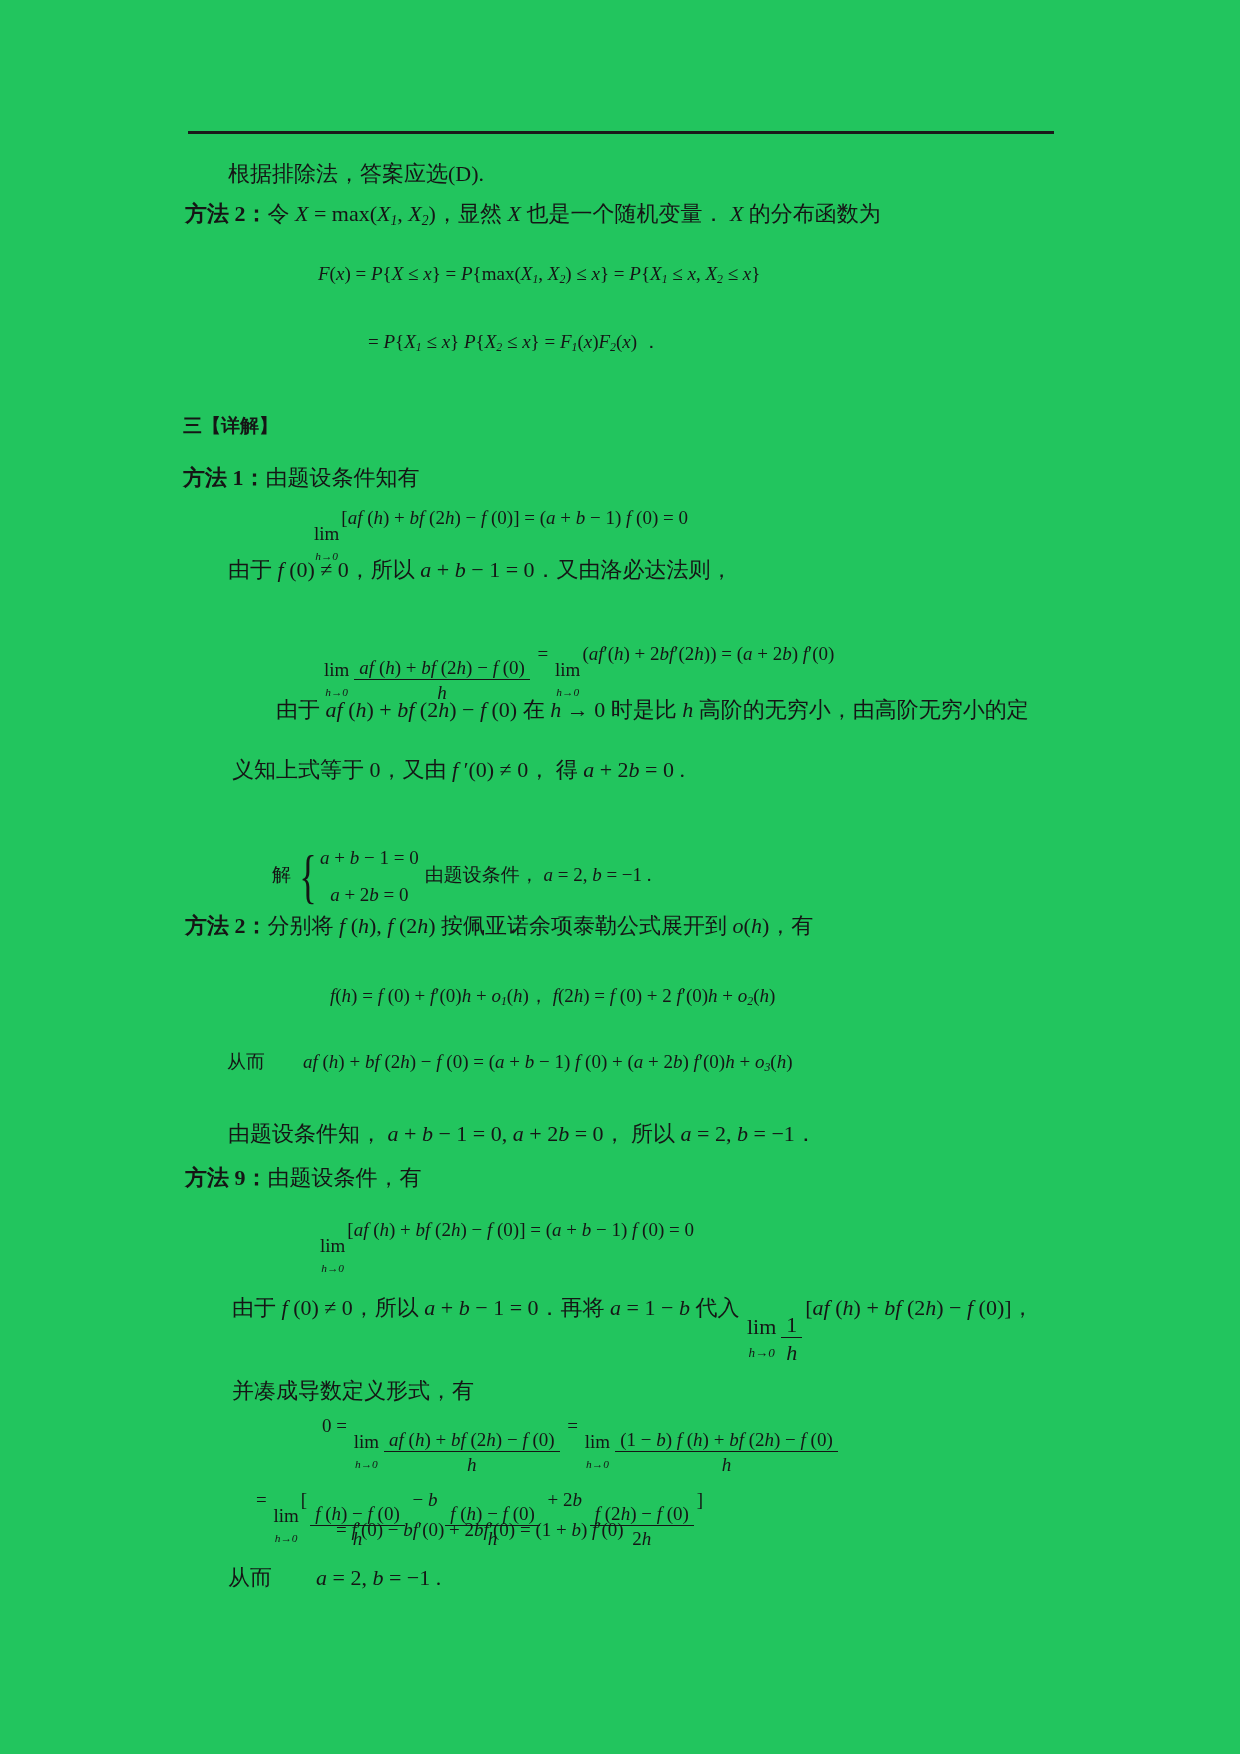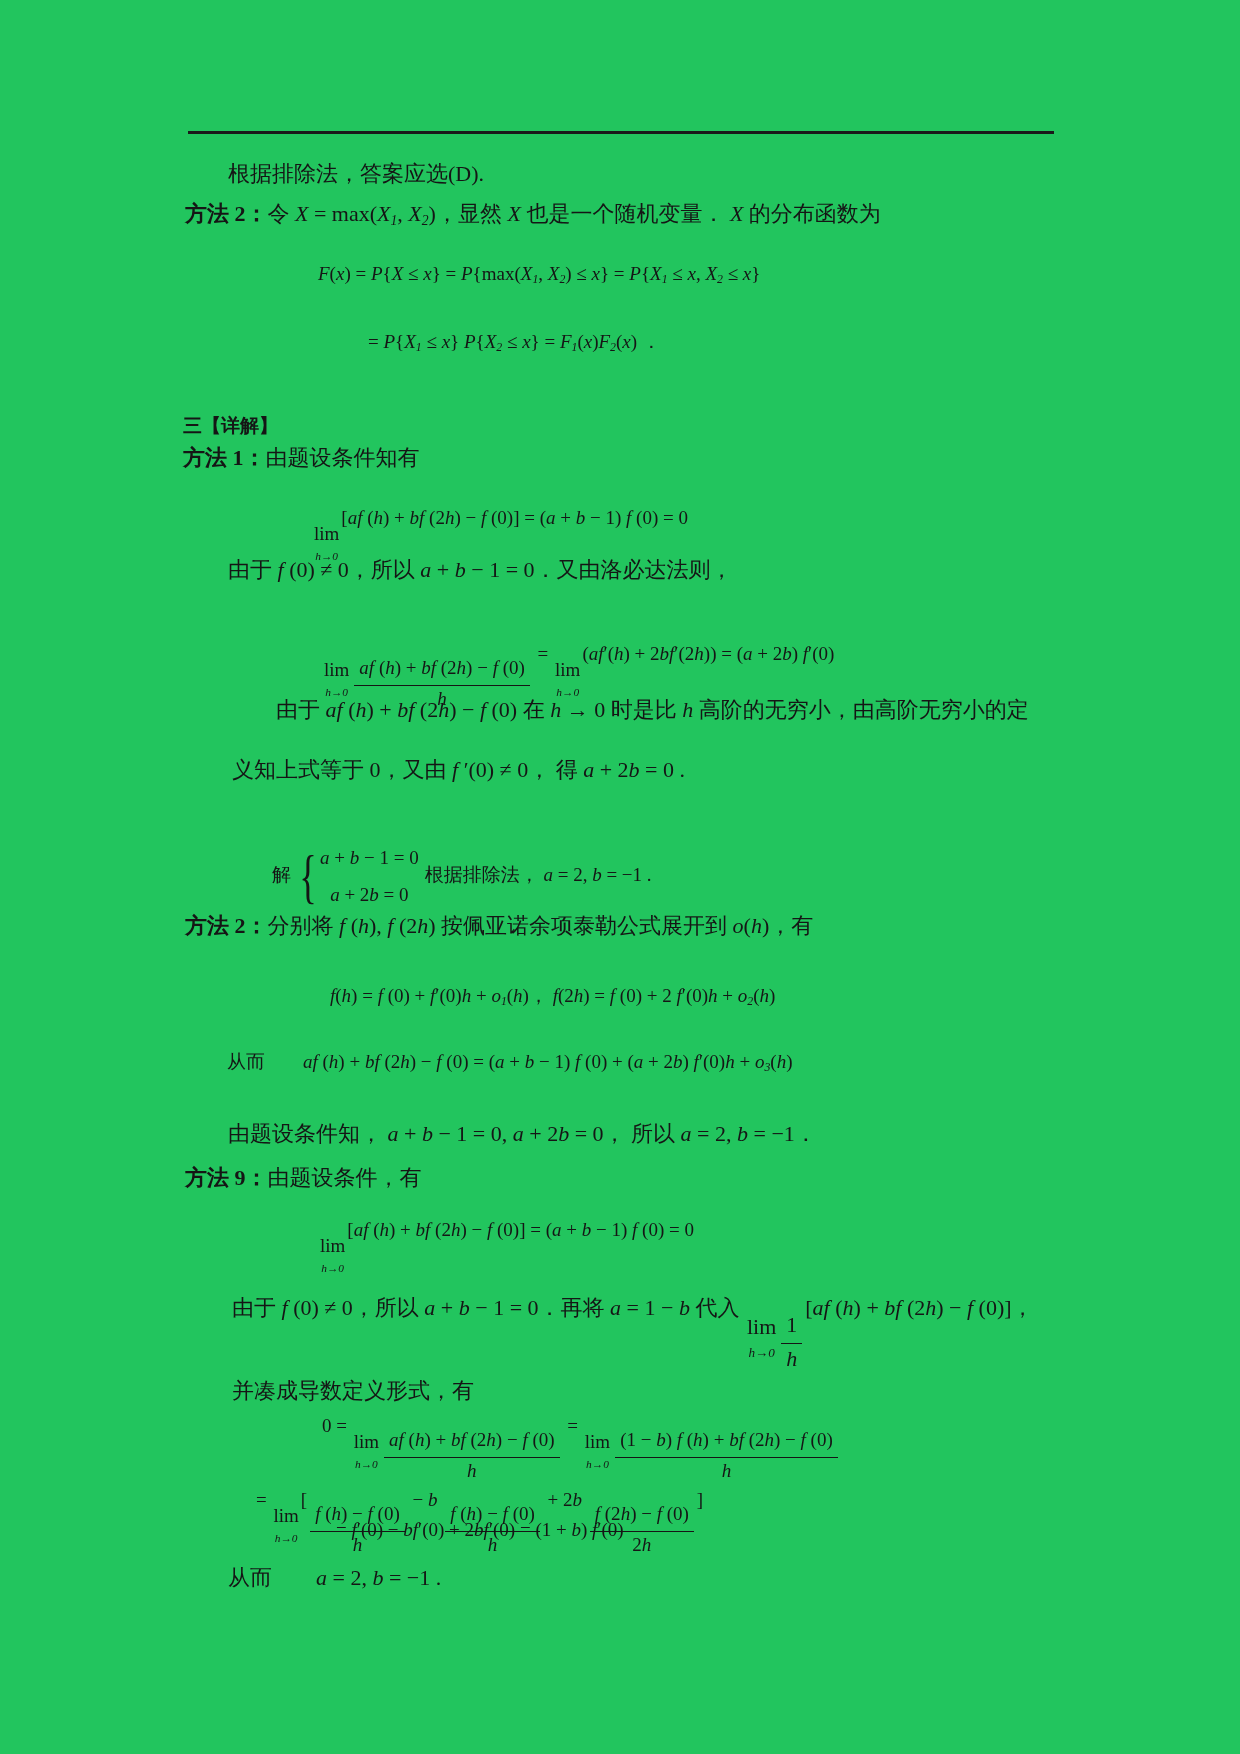--- a/index.html
+++ b/index.html
@@ -15,40 +15,40 @@
   .tk-tx { font-style:normal; }
   .tk-m  { font-style:italic; }
   .tk-b  { font-weight:700; }
   .tk-s  { font-style:italic; font-size:0.62em; vertical-align:-0.28em; }
   .tk-lim { display:inline-flex; flex-direction:column; align-items:center;
             vertical-align:-0.85em; line-height:1; margin:0 2px; }
   .tk-limw { font-style:normal;margin-top:36px; }
   .tk-lims { font-style:italic; font-size:0.6em; margin-top:8px; }
   .tk-frac { display:inline-flex; flex-direction:column; align-items:center;
              vertical-align:-0.75em; line-height:1.15; margin:0 3px; text-align:center; }
-  .tk-num { display:block; padding:0 5px 6px; border-bottom:1.6px solid #151515;margin-top:20px; }
+  .tk-num { display:block; padding:0 5px 0; border-bottom:1.6px solid #151515;margin-top:20px; }
   .tk-den { display:block; padding-top:2px; }
   .tk-cases { display:inline-flex; align-items:center; vertical-align:middle; margin:0 6px 0 2px; }
   .tk-brace { font-size:3.1em; font-weight:300; line-height:0.9; display:inline-block;
               transform:scaleX(0.62); margin:0 -6px 0 -4px; }
   .tk-crows { display:inline-flex; flex-direction:column; gap:12px; text-align:center; margin-left:4px; }
   .tk-crow { display:block; }
 </style>
 </head>
 <body>
 
 <div class="page">
   <div class="divider"></div>
 
   <div class="line" style="top:160px;left:228px"><span class="tk-tx">根据排除法，答案应选(D).</span></div>
   <div class="line" style="top:200px;left:185px"><span class="tk-b">方法 2：</span><span class="tk-tx">令 </span><span class="tk-m">X</span><span class="tk-tx"> = max(</span><span class="tk-m">X</span><span class="tk-s">1</span><span class="tk-tx">, </span><span class="tk-m">X</span><span class="tk-s">2</span><span class="tk-tx">)，显然 </span><span class="tk-m">X</span><span class="tk-tx"> 也是一个随机变量． </span><span class="tk-m">X</span><span class="tk-tx"> 的分布函数为</span></div>
   <div class="line f" style="top:262px;left:318px"><span class="tk-m">F</span><span class="tk-tx">(</span><span class="tk-m">x</span><span class="tk-tx">) = </span><span class="tk-m">P</span><span class="tk-tx">{</span><span class="tk-m">X</span><span class="tk-tx"> ≤ </span><span class="tk-m">x</span><span class="tk-tx">} = </span><span class="tk-m">P</span><span class="tk-tx">{max(</span><span class="tk-m">X</span><span class="tk-s">1</span><span class="tk-tx">, </span><span class="tk-m">X</span><span class="tk-s">2</span><span class="tk-tx">) ≤ </span><span class="tk-m">x</span><span class="tk-tx">} = </span><span class="tk-m">P</span><span class="tk-tx">{</span><span class="tk-m">X</span><span class="tk-s">1</span><span class="tk-tx"> ≤ </span><span class="tk-m">x</span><span class="tk-tx">, </span><span class="tk-m">X</span><span class="tk-s">2</span><span class="tk-tx"> ≤ </span><span class="tk-m">x</span><span class="tk-tx">}</span></div>
   <div class="line f" style="top:330px;left:368px"><span class="tk-tx">= </span><span class="tk-m">P</span><span class="tk-tx">{</span><span class="tk-m">X</span><span class="tk-s">1</span><span class="tk-tx"> ≤ </span><span class="tk-m">x</span><span class="tk-tx">} </span><span class="tk-m">P</span><span class="tk-tx">{</span><span class="tk-m">X</span><span class="tk-s">2</span><span class="tk-tx"> ≤ </span><span class="tk-m">x</span><span class="tk-tx">} = </span><span class="tk-m">F</span><span class="tk-s">1</span><span class="tk-tx">(</span><span class="tk-m">x</span><span class="tk-tx">)</span><span class="tk-m">F</span><span class="tk-s">2</span><span class="tk-tx">(</span><span class="tk-m">x</span><span class="tk-tx">) ．</span></div>
   <div class="line f" style="top:414px;left:183px"><span class="tk-b">三【详解】</span></div>
-  <div class="line" style="top:444px;left:183px"><span class="tk-b">方法 1：</span><span class="tk-tx">由题设条件知有</span></div>
+  <div class="line" style="top:464px;left:183px"><span class="tk-b">方法 1：</span><span class="tk-tx">由题设条件知有</span></div>
   <div class="line f" style="top:488px;left:312px"><span class="tk-lim">
         <span class="tk-limw">lim</span>
         <span class="tk-lims">h→0</span>
       </span><span class="tk-tx">[</span><span class="tk-m">af</span><span class="tk-tx"> (</span><span class="tk-m">h</span><span class="tk-tx">) + </span><span class="tk-m">bf</span><span class="tk-tx"> (2</span><span class="tk-m">h</span><span class="tk-tx">) − </span><span class="tk-m">f</span><span class="tk-tx"> (0)] = (</span><span class="tk-m">a</span><span class="tk-tx"> + </span><span class="tk-m">b</span><span class="tk-tx"> − 1) </span><span class="tk-m">f</span><span class="tk-tx"> (0) = 0</span></div>
   <div class="line" style="top:556px;left:228px"><span class="tk-tx">由于 </span><span class="tk-m">f</span><span class="tk-tx"> (0) ≠ 0，所以 </span><span class="tk-m">a</span><span class="tk-tx"> + </span><span class="tk-m">b</span><span class="tk-tx"> − 1 = 0．又由洛必达法则，</span></div>
   <div class="line f" style="top:624px;left:322px"><span class="tk-lim">
         <span class="tk-limw">lim</span>
         <span class="tk-lims">h→0</span>
       </span><span class="tk-frac">
         <span class="tk-num"><span class="tk-m">af</span><span class="tk-tx"> (</span><span class="tk-m">h</span><span class="tk-tx">) + </span><span class="tk-m">bf</span><span class="tk-tx"> (2</span><span class="tk-m">h</span><span class="tk-tx">) − </span><span class="tk-m">f</span><span class="tk-tx"> (0)</span></span>
@@ -58,21 +58,21 @@
         <span class="tk-lims">h→0</span>
       </span><span class="tk-tx">(</span><span class="tk-m">af</span><span class="tk-tx">′(</span><span class="tk-m">h</span><span class="tk-tx">) + 2</span><span class="tk-m">bf</span><span class="tk-tx">′(2</span><span class="tk-m">h</span><span class="tk-tx">)) = (</span><span class="tk-m">a</span><span class="tk-tx"> + 2</span><span class="tk-m">b</span><span class="tk-tx">) </span><span class="tk-m">f</span><span class="tk-tx">′(0)</span></div>
   <div class="line" style="top:696px;left:276px"><span class="tk-tx">由于 </span><span class="tk-m">af</span><span class="tk-tx"> (</span><span class="tk-m">h</span><span class="tk-tx">) + </span><span class="tk-m">bf</span><span class="tk-tx"> (2</span><span class="tk-m">h</span><span class="tk-tx">) − </span><span class="tk-m">f</span><span class="tk-tx"> (0) 在 </span><span class="tk-m">h</span><span class="tk-tx"> → 0 时是比 </span><span class="tk-m">h</span><span class="tk-tx"> 高阶的无穷小，由高阶无穷小的定</span></div>
   <div class="line" style="top:756px;left:232px"><span class="tk-tx">义知上式等于 0，又由 </span><span class="tk-m">f</span><span class="tk-tx"> ′(0) ≠ 0， 得 </span><span class="tk-m">a</span><span class="tk-tx"> + 2</span><span class="tk-m">b</span><span class="tk-tx"> = 0 .</span></div>
   <div class="line f" style="top:846px;left:272px"><span class="tk-tx">解 </span><span class="tk-cases">
         <span class="tk-brace">{</span>
         <span class="tk-crows">
           <span class="tk-crow"><span class="tk-m">a</span><span class="tk-tx"> + </span><span class="tk-m">b</span><span class="tk-tx"> − 1 = 0</span></span>
           <span class="tk-crow"><span class="tk-m">a</span><span class="tk-tx"> + 2</span><span class="tk-m">b</span><span class="tk-tx"> = 0</span></span>
         </span>
-      </span><span class="tk-tx">根据排除法， </span><span class="tk-m">a</span><span class="tk-tx"> = 2, </span><span class="tk-m">b</span><span class="tk-tx"> = −1 .</span></div>
+      </span><span class="tk-tx">由题设条件， </span><span class="tk-m">a</span><span class="tk-tx"> = 2, </span><span class="tk-m">b</span><span class="tk-tx"> = −1 .</span></div>
   <div class="line" style="top:912px;left:185px"><span class="tk-b">方法 2：</span><span class="tk-tx">分别将 </span><span class="tk-m">f</span><span class="tk-tx"> (</span><span class="tk-m">h</span><span class="tk-tx">), </span><span class="tk-m">f</span><span class="tk-tx"> (2</span><span class="tk-m">h</span><span class="tk-tx">) 按佩亚诺余项泰勒公式展开到 </span><span class="tk-m">o</span><span class="tk-tx">(</span><span class="tk-m">h</span><span class="tk-tx">)，有</span></div>
   <div class="line f" style="top:984px;left:330px"><span class="tk-m">f</span><span class="tk-tx">(</span><span class="tk-m">h</span><span class="tk-tx">) = </span><span class="tk-m">f</span><span class="tk-tx"> (0) + </span><span class="tk-m">f</span><span class="tk-tx">′(0)</span><span class="tk-m">h</span><span class="tk-tx"> + </span><span class="tk-m">o</span><span class="tk-s">1</span><span class="tk-tx">(</span><span class="tk-m">h</span><span class="tk-tx">)，  </span><span class="tk-m">f</span><span class="tk-tx">(2</span><span class="tk-m">h</span><span class="tk-tx">) = </span><span class="tk-m">f</span><span class="tk-tx"> (0) + 2 </span><span class="tk-m">f</span><span class="tk-tx">′(0)</span><span class="tk-m">h</span><span class="tk-tx"> + </span><span class="tk-m">o</span><span class="tk-s">2</span><span class="tk-tx">(</span><span class="tk-m">h</span><span class="tk-tx">)</span></div>
   <div class="line f" style="top:1050px;left:227px"><span class="tk-tx">从而　　</span><span class="tk-m">af</span><span class="tk-tx"> (</span><span class="tk-m">h</span><span class="tk-tx">) + </span><span class="tk-m">bf</span><span class="tk-tx"> (2</span><span class="tk-m">h</span><span class="tk-tx">) − </span><span class="tk-m">f</span><span class="tk-tx"> (0) = (</span><span class="tk-m">a</span><span class="tk-tx"> + </span><span class="tk-m">b</span><span class="tk-tx"> − 1) </span><span class="tk-m">f</span><span class="tk-tx"> (0) + (</span><span class="tk-m">a</span><span class="tk-tx"> + 2</span><span class="tk-m">b</span><span class="tk-tx">) </span><span class="tk-m">f</span><span class="tk-tx">′(0)</span><span class="tk-m">h</span><span class="tk-tx"> + </span><span class="tk-m">o</span><span class="tk-s">3</span><span class="tk-tx">(</span><span class="tk-m">h</span><span class="tk-tx">)</span></div>
   <div class="line" style="top:1120px;left:228px"><span class="tk-tx">由题设条件知， </span><span class="tk-m">a</span><span class="tk-tx"> + </span><span class="tk-m">b</span><span class="tk-tx"> − 1 = 0, </span><span class="tk-m">a</span><span class="tk-tx"> + 2</span><span class="tk-m">b</span><span class="tk-tx"> = 0， 所以 </span><span class="tk-m">a</span><span class="tk-tx"> = 2, </span><span class="tk-m">b</span><span class="tk-tx"> = −1．</span></div>
   <div class="line" style="top:1164px;left:185px"><span class="tk-b">方法 9：</span><span class="tk-tx">由题设条件，有</span></div>
   <div class="line f" style="top:1200px;left:318px"><span class="tk-lim">
         <span class="tk-limw">lim</span>
         <span class="tk-lims">h→0</span>
       </span><span class="tk-tx">[</span><span class="tk-m">af</span><span class="tk-tx"> (</span><span class="tk-m">h</span><span class="tk-tx">) + </span><span class="tk-m">bf</span><span class="tk-tx"> (2</span><span class="tk-m">h</span><span class="tk-tx">) − </span><span class="tk-m">f</span><span class="tk-tx"> (0)] = (</span><span class="tk-m">a</span><span class="tk-tx"> + </span><span class="tk-m">b</span><span class="tk-tx"> − 1) </span><span class="tk-m">f</span><span class="tk-tx"> (0) = 0</span></div>
   <div class="line" style="top:1280px;left:232px"><span class="tk-tx">由于 </span><span class="tk-m">f</span><span class="tk-tx"> (0) ≠ 0，所以 </span><span class="tk-m">a</span><span class="tk-tx"> + </span><span class="tk-m">b</span><span class="tk-tx"> − 1 = 0．再将 </span><span class="tk-m">a</span><span class="tk-tx"> = 1 − </span><span class="tk-m">b</span><span class="tk-tx"> 代入 </span><span class="tk-lim">

